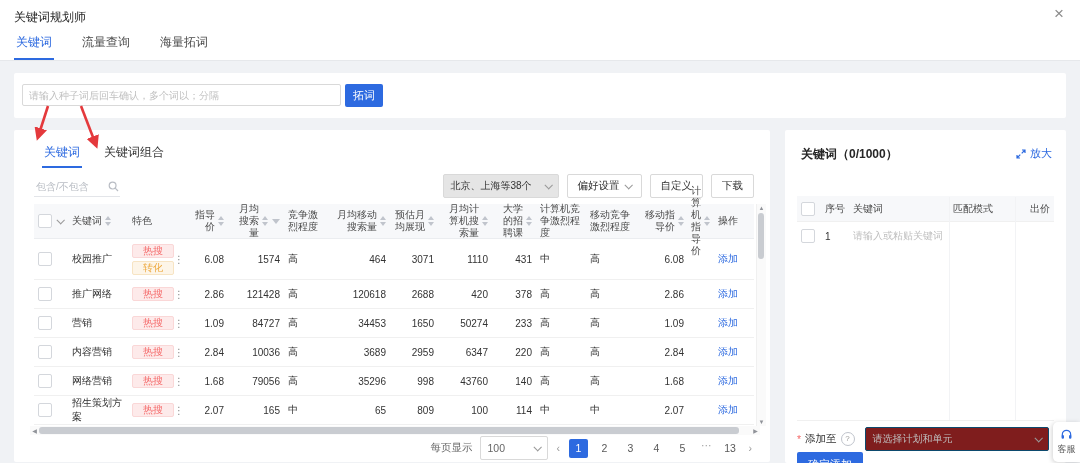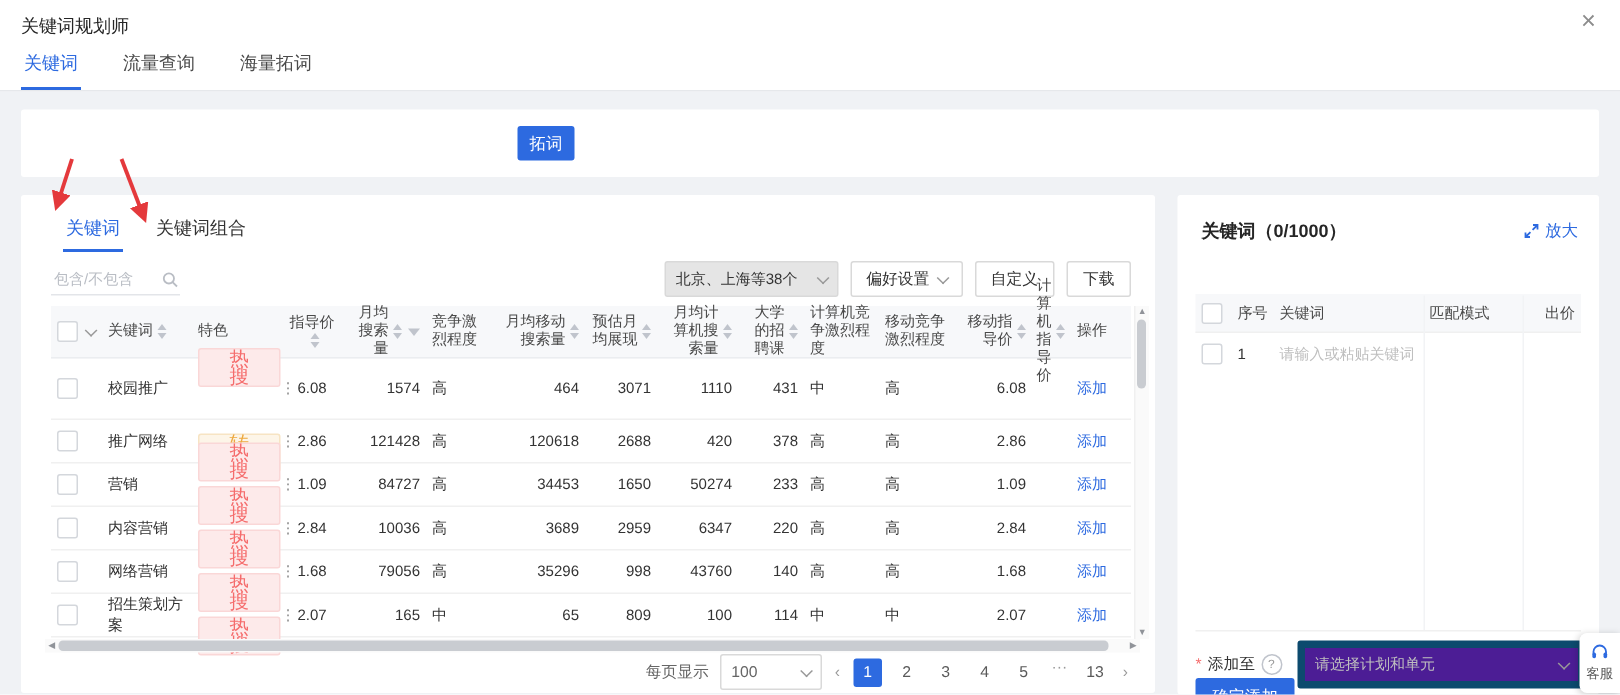--- a/index.html
+++ b/index.html
@@ -38,36 +38,36 @@
   .tool-select{width:100px;height:22px;border:1px solid #d9d9d9;border-radius:2px;display:flex;align-items:center;justify-content:space-between;padding:0 7px;cursor:pointer;background:#e5e5e5;}
   .tool-btn{height:22px;border:1px solid #d9d9d9;border-radius:2px;background:#fff;display:flex;align-items:center;gap:5px;padding:0 10px;font-size:10.5px;color:#333;cursor:pointer;}
   .chev{width:5px;height:5px;border-right:1.3px solid #999;border-bottom:1.3px solid #999;transform:rotate(45deg) translateY(-1px);display:inline-block;}
   
   .grid{position:absolute;left:20px;top:74px;width:720px;}
   .t-row{display:flex;align-items:center;border-bottom:1px solid #f0f0f0;}
   .t-head{background:#f7f8fa;height:34px;border-bottom:1px solid #ebedf0;font-size:10px;color:#4a4a4a;}
   .t-head .cell{line-height:12px;}
   .cell{box-sizing:border-box;padding:0 4px;flex:none;display:flex;align-items:center;}
   .num{justify-content:flex-end;text-align:right;}
-  .c-check{width:34px;}.c-kw{width:60px;}.c-feat{width:60px;}.c-gprice{width:40px;flex-direction:column;}
+  .c-check{width:34px;}.c-kw{width:60px;}.c-feat{width:60px;}.c-gprice{width:40px;}
   .c-msearch{width:56px;}.c-comp{width:40px;}.c-mob{width:66px;}.c-impr{width:48px;}
   .c-pcsearch{width:54px;}.c-clicks{width:44px;}.c-pccomp{width:50px;}.c-mobcomp{width:50px;}
   .c-mobprice{width:52px;}.c-pcprice{width:26px;overflow:hidden;}.c-act{width:40px;}
   .body-row{height:28px;font-size:10px;color:#333;}
   .body-row.tall{height:40px;}
   .body-row.partial{height:9px;overflow:hidden;border-bottom:none;align-items:flex-start;}
   .cb{width:12px;height:12px;border:1px solid #d4d7dc;border-radius:2px;background:#fff;display:inline-block;cursor:pointer;}
   .hd-caret{margin-left:5px;}
   .sorter{display:inline-flex;flex-direction:column;gap:2px;margin-left:3px;}
   .sorter i{width:0;height:0;border-left:3.5px solid transparent;border-right:3.5px solid transparent;display:block;}
   .sorter .up{border-bottom:4px solid #c0c4cc;}
   .sorter .dn{border-top:4px solid #c0c4cc;}
   .funnel{width:0;height:0;border-left:4px solid transparent;border-right:4px solid transparent;border-top:5px solid #c0c4cc;margin-left:4px;display:inline-block;}
   .badges{display:flex;flex-direction:column;gap:3px;}
-  .badge{font-size:13px;line-height:12px;padding:0 20px;border-radius:2px;display:inline-block;margin-top:28px;}
+  .badge{font-size:10px;line-height:12px;padding:0 10px;border-radius:2px;display:inline-block;}
   .badge.hot{color:#f56c6c;background:#fdeaea;border:1px solid #fad7d7;}
   .badge.conv{color:#eda93f;background:#fdf5e8;border:1px solid #f7e4c3;}
   .dots{color:#8c8c8c;margin-left:auto;cursor:pointer;letter-spacing:0;font-size:10px;}
   .add-link{color:#2d6ae0;cursor:pointer;text-decoration:none;}
   
   .v-scroll{position:absolute;left:742px;top:74px;width:9px;height:222px;background:#fafafa;border-left:1px solid #f0f0f0;}
   .v-thumb{position:absolute;left:1px;top:9px;width:6px;height:46px;background:#c9ccd1;border-radius:3px;}
   .v-arr{position:absolute;left:0;width:9px;font-size:6px;color:#909399;text-align:center;line-height:8px;}
   .h-scroll{position:absolute;left:16px;top:296px;width:730px;height:9px;background:#fafafa;display:flex;align-items:center;}
   .h-thumb{position:absolute;left:9px;width:700px;height:7px;background:#c9ccd1;border-radius:3px;top:1px;}
@@ -90,21 +90,21 @@
   .rc-idx{width:28px;}
   .rc-kw{width:100px;}
   .rc-match{width:66px;}
   .rc-bid{width:39px;text-align:right;justify-content:flex-end;}
   .rp-cols{position:absolute;left:12px;top:67px;right:12px;height:223px;border-bottom:1px solid #f0f0f0;}
   .rp-col-line{position:absolute;top:0;bottom:0;width:1px;background:#f2f3f5;}
   .rp-placeholder{color:#bfbfbf;}
   .addto{position:absolute;left:12px;top:297px;display:flex;align-items:center;gap:4px;font-size:10.5px;}
   .req-star{color:#f56c6c;}
   .q-circle{width:12px;height:12px;border:1px solid #c0c4cc;border-radius:50%;color:#999;font-size:8px;line-height:12px;text-align:center;display:inline-block;}
-  .plan-select{width:168px;height:22px;border:5px solid #0c4a6e;border-radius:2px;display:flex;align-items:center;justify-content:space-between;padding:0 7px;margin-left:6px;background:#4c1d95;cursor:pointer;}
+  .plan-select{width:168px;height:22px;border:1px solid #0c4a6e;border-radius:2px;display:flex;align-items:center;justify-content:space-between;padding:0 7px;margin-left:6px;background:#7f1d1d;cursor:pointer;}
   .plan-select span{color:#bfbfbf;font-size:10px;}
   .confirm-btn{position:absolute;left:12px;top:322px;width:66px;height:25px;background:#2d6ae0;color:#fff;border:none;border-radius:2px;font-size:11px;cursor:pointer;font-family:inherit;}
   
   .svc{position:absolute;right:0;top:422px;width:27px;height:40px;background:#fff;border-radius:5px 0 0 5px;box-shadow:-1px 1px 5px rgba(0,0,0,.18);display:flex;flex-direction:column;align-items:center;justify-content:center;gap:2px;cursor:pointer;z-index:40;}
   .svc-label{font-size:9px;color:#595959;}
   .search-ico{margin-left:4px;}
 </style>
 </head>
 <body>
 
@@ -113,20 +113,21 @@
   <div class="abs close-x">×</div>
 </div>
 
 <div class="abs toptabs">
   <div class="toptab active">关键词</div>
   <div class="toptab">流量查询</div>
   <div class="toptab">海量拓词</div>
 </div>
 
 <div class="abs search-card">
+  <input class="seed-input" placeholder="请输入种子词后回车确认，多个词以；分隔" style="">
   <button class="expand-btn">拓词</button>
 </div>
 
 <svg class="abs arrows" viewBox="0 0 130 72">
   <defs>
     <marker id="ah" orient="auto" markerWidth="5" markerHeight="5" refX="3.5" refY="2.5">
       <path d="M0,0 L5,2.5 L0,5 z" fill="#e4393c"></path>
     </marker>
   </defs>
   <line x1="28" y1="11" x2="18" y2="42" stroke="#e4393c" stroke-width="2.6" marker-end="url(#ah)"></line>

